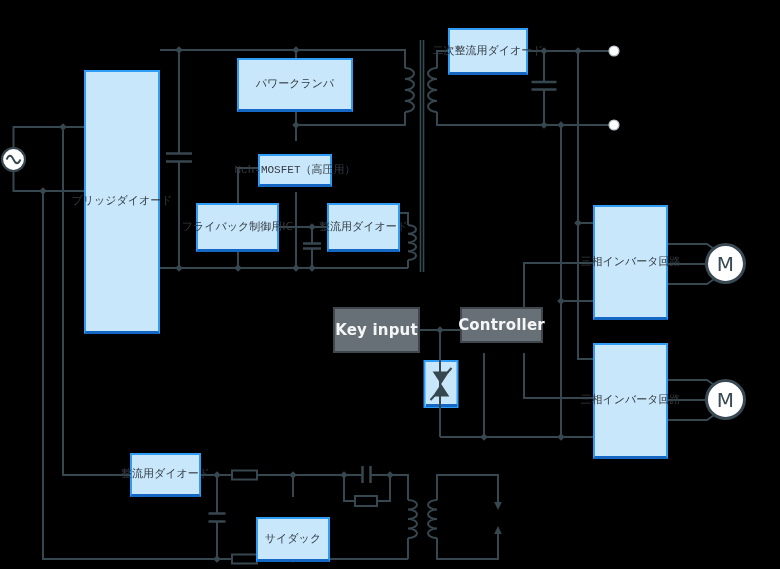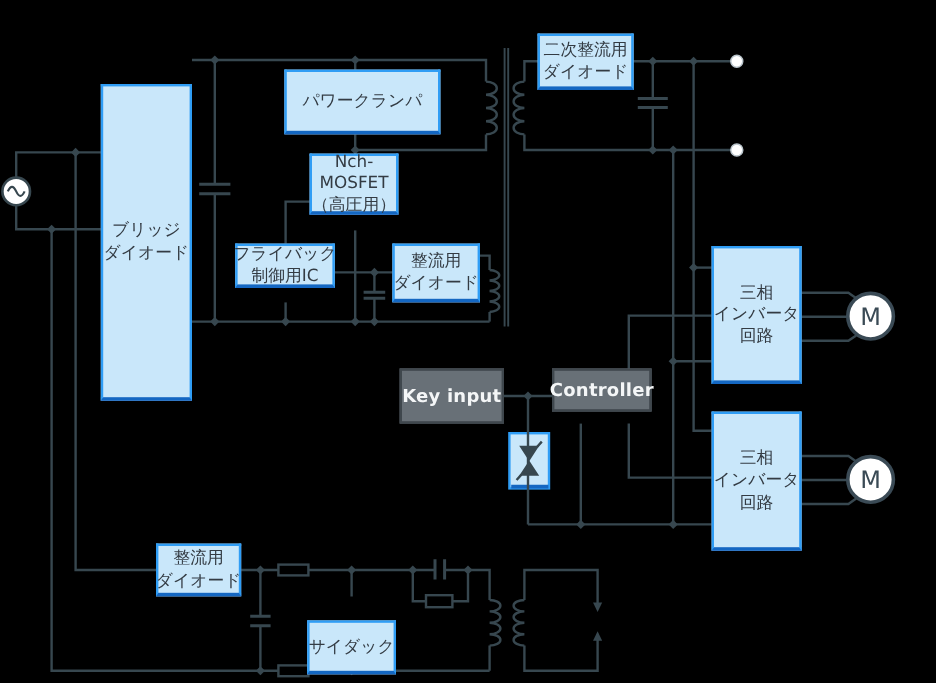--- a/index.html
+++ b/index.html
@@ -1,22 +1,22 @@
 <!DOCTYPE html>
 <html><head>
 <meta charset="utf-8">
 <style>
   html,body{margin:0;padding:0;background:#000;}
   .stage{position:relative;width:780px;height:569px;background:#000000;overflow:hidden;
          font-family:"DejaVu Sans","Liberation Sans",sans-serif;}
   .wires{position:absolute;left:0;top:0;}
   .bluebox{position:absolute;box-sizing:border-box;background:#c9e7fa;
            border:2px solid #2f9df5;border-bottom:3px solid #1467c2;
-           display:flex;flex-direction:column;align-items:center;justify-content:center;
-           color:#333b43;font-size:14px;line-height:1.3;text-align:center;}
+           display:flex;flex-direction:row;align-items:center;justify-content:center;
+           color:#333b43;font-size:11px;line-height:1.3;text-align:center;}
   .bluebox .ln{display:block;white-space:nowrap;}
   .graybox{position:absolute;box-sizing:border-box;background:#687077;
            border:2px solid #3f474d;display:flex;align-items:center;justify-content:center;
            color:#f4f6f7;font-size:15px;font-weight:bold;letter-spacing:.2px;}
   .motor{position:absolute;box-sizing:border-box;width:41px;height:41px;border-radius:50%;
          background:#ffffff;border:3px solid #3a4a55;display:flex;align-items:center;
          justify-content:center;color:#3a4a55;font-size:20px;font-weight:500;}
 </style>
 </head>
 <body>
@@ -157,31 +157,31 @@
     <use href="#jd" x="217" y="559"></use>
         <use href="#jd" x="293" y="559"></use>
   </g>
 </svg>
 
 <div class="bluebox" style="left:84px;top:28px;width:76px;height:264px;margin-top:42px;">
   <span class="ln">ブリッジ</span>
   <span class="ln">ダイオード</span>
 </div>
 
-<div class="bluebox" style="left:237px;top:58px;width:130px;height:54px;">
+<div class="bluebox" style="left:237px;top:58px;width:116px;height:54px;">
   <span class="ln">パワークランパ</span>
 </div>
 
-<div class="bluebox" style="left:258px;top:128px;width:74px;height:51px;">
+<div class="bluebox" style="left:258px;top:154px;width:74px;height:33px;font-family:Liberation Mono, monospace;">
   <span class="ln">Nch-</span>
   <span class="ln">MOSFET</span>
   <span class="ln">（高圧用）</span>
 </div>
 
-<div class="bluebox" style="left:196px;top:203px;width:83px;height:37px;">
+<div class="bluebox" style="left:196px;top:203px;width:83px;height:49px;">
   <span class="ln">フライバック</span>
   <span class="ln">制御用IC</span>
 </div>
 
 <div class="bluebox" style="left:327px;top:203px;width:73px;height:49px;">
   <span class="ln">整流用</span>
   <span class="ln">ダイオード</span>
 </div>
 
 <div class="bluebox" style="left:448px;top:28px;width:80px;height:47px;">

